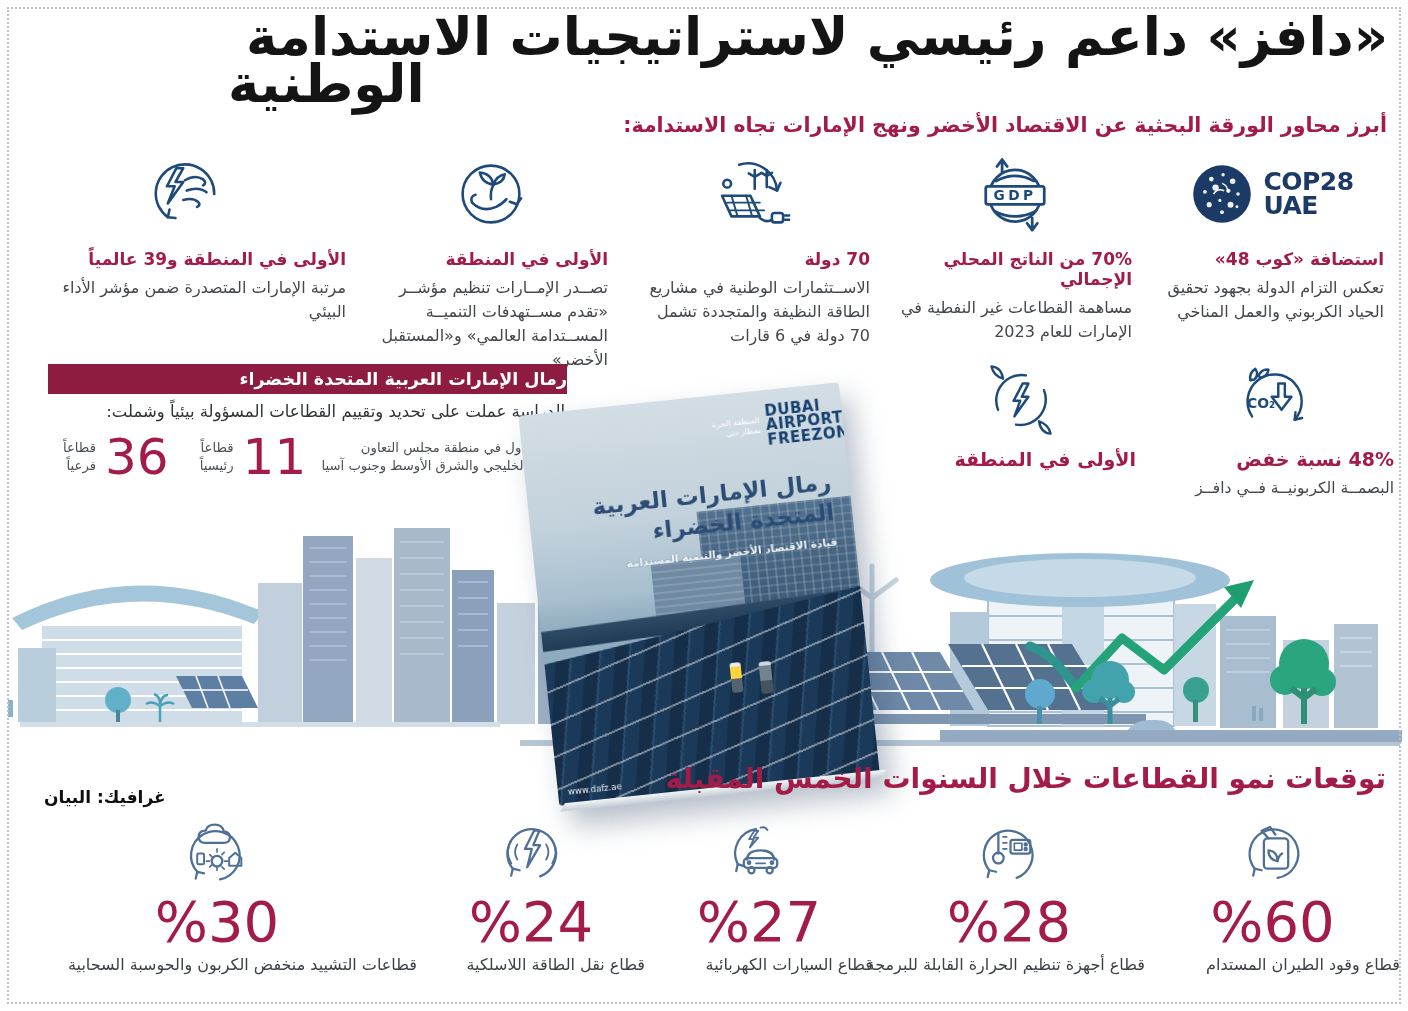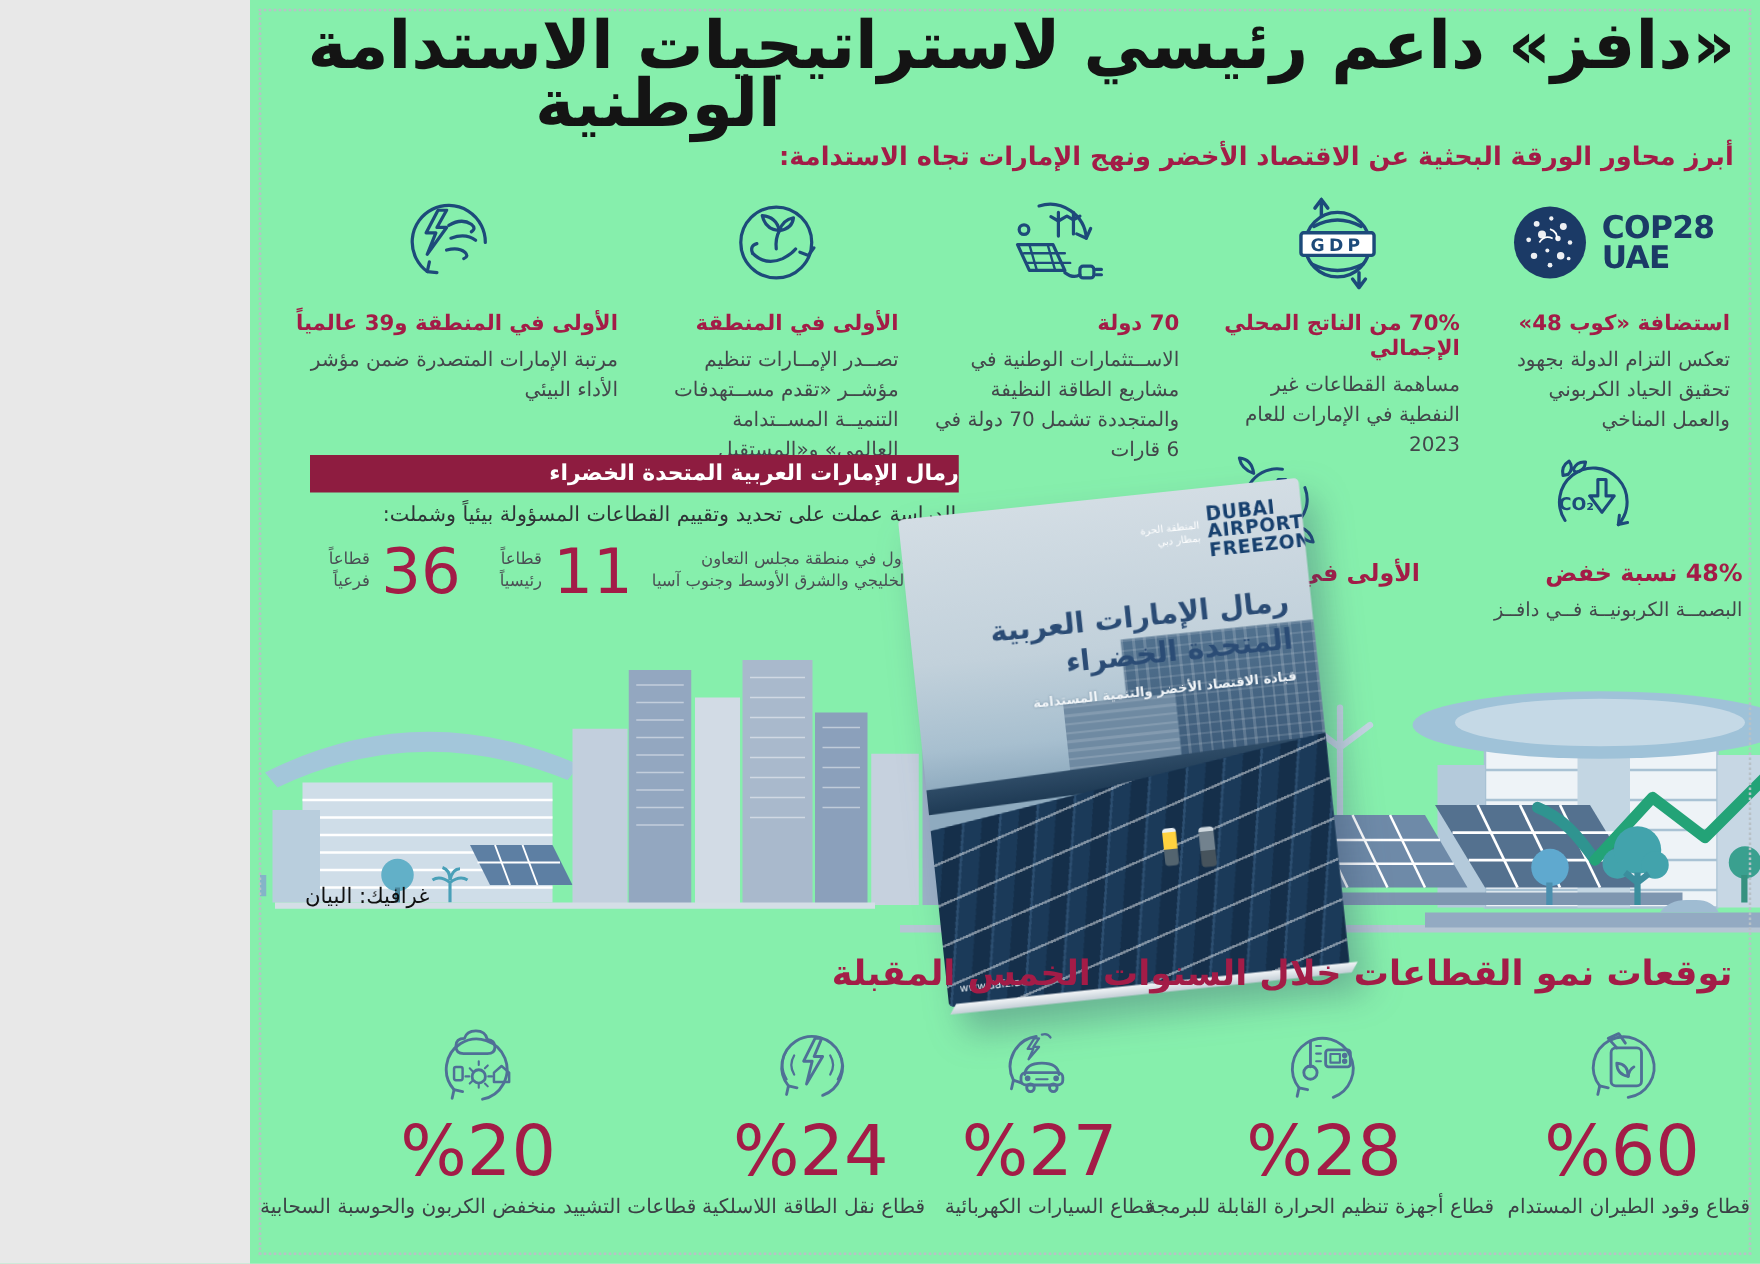--- a/index.html
+++ b/index.html
@@ -4,21 +4,21 @@
 <style>
   :root{
     --accent:#a31c47;
     --banner:#8e1c40;
     --navy:#1d4a7a;
     --steel:#4f7096;
     --body-text:#43474b;
   }
   *{margin:0;padding:0;box-sizing:border-box;}
   body{background:#e8e8e8;font-family:"DejaVu Sans",sans-serif;}
-  .page{position:relative;width:1208px;height:1011px;background:#86efac;overflow:hidden;direction:rtl;padding-left:38px;}
+  .page{position:relative;width:1408px;height:1011px;background:#ffffff;overflow:hidden;direction:rtl;padding-left:38px;}
   .frame{position:absolute;inset:7px;border:2px dotted #b9c0c6;pointer-events:none;z-index:40;}
 
   
   .title-l1{position:absolute;top:8px;right:20px;font-size:53px;font-weight:bold;color:#141414;letter-spacing:-1px;line-height:1.1;white-space:nowrap;}
   .title-l2{position:absolute;top:55px;left:228px;font-size:53px;font-weight:bold;color:#141414;letter-spacing:-1px;line-height:1.1;}
   .subtitle{position:absolute;top:113px;right:21px;font-size:20.5px;font-weight:bold;color:var(--accent);}
 
   
   .highlights{position:absolute;top:147px;right:10px;left:10px;display:flex;z-index:3;}
   .hl{padding:0 14px;}
@@ -69,21 +69,21 @@
   .worker1{left:57%;bottom:24%;width:11px;height:30px;background:linear-gradient(180deg,#e8eef2 0 12%,#ffd23f 12% 55%,#53646f 55%);}
   .worker2{left:66%;bottom:23%;width:12px;height:32px;background:linear-gradient(180deg,#cfd8de 0 12%,#72828e 12% 60%,#46535c 60%);}
   .cover-logo{position:absolute;top:14px;right:-16px;display:flex;direction:ltr;gap:6px;align-items:center;}
   .logo-ar{font-size:8px;color:#fff;text-align:right;line-height:1.3;width:54px;}
   .logo-en{font-size:15px;font-weight:bold;color:#17406e;line-height:.95;letter-spacing:.5px;}
   .cover-title{position:absolute;top:84px;right:18px;left:8px;text-align:right;font-size:23px;font-weight:bold;color:#2b4c75;line-height:1.3;}
   .cover-sub{position:absolute;top:152px;right:18px;font-size:10.5px;font-weight:bold;color:#f2f6f9;text-shadow:0 0 2px rgba(40,70,100,.45);}
   .cover-url{position:absolute;bottom:8px;left:10px;font-size:8.5px;color:#e8eef3;direction:ltr;}
 
   
-  .credit{position:absolute;top:707px;left:44px;font-size:17px;font-weight:normal;color:#101010;z-index:6;}
+  .credit{position:absolute;top:787px;left:44px;font-size:17px;font-weight:bold;color:#101010;z-index:6;}
 
   
   .fc-title{position:absolute;top:762px;right:22px;font-size:28px;font-weight:bold;color:var(--accent);z-index:6;}
   .forecast{position:absolute;top:806px;right:8px;left:8px;display:flex;z-index:6;}
   .fw1{width:255px;} .fw2{width:272px;} .fw3{width:228px;} .fw4{width:228px;} .fw5{width:400px;}
   .fc{text-align:center;}
   .fc-icon{height:84px;display:flex;justify-content:center;align-items:flex-end;}
   .ic3{width:76px;height:76px;}
   .fc-value{direction:ltr;font-size:56px;color:var(--accent);line-height:1.08;margin-top:2px;}
   .fc-label{margin-top:3px;font-size:16px;color:#3c4146;white-space:nowrap;text-align:right;}
@@ -502,17 +502,17 @@
             <path d="M24 76 A32 32 0 1 1 54 86"></path>
             <path d="M24 76 l-2 9 m2 -9 l9 2"></path>
             <path d="M34 38 q-8 0 -8 -8 q0 -8 9 -8 q2 -8 12 -8 q10 0 12 9 q8 1 8 8 q0 7 -8 7 z"></path>
             <circle cx="50" cy="62" r="7"></circle>
             <path d="M50 50 v-4 m0 28 v-4 m10 -8 h4 m-28 0 h4 m16.5 -8.5 l3 -3 m-19 19 l3 -3 m13 3 l3 3 m-19 -19 l3 3" stroke-width="2.2"></path>
             <path d="M66 58 l8 -7 l8 7 v10 h-16 z" stroke-width="2.6"></path>
             <rect x="24" y="52" width="9" height="14" rx="2" stroke-width="2.6"></rect>
           </g>
         </svg>
       </div>
-      <div class="fc-value">%20</div>
+      <div class="fc-value">%30</div>
       <div class="fc-label">قطاعات التشييد منخفض الكربون والحوسبة السحابية</div>
     </div>
   </div>
 </div>
 
 </body></html>

